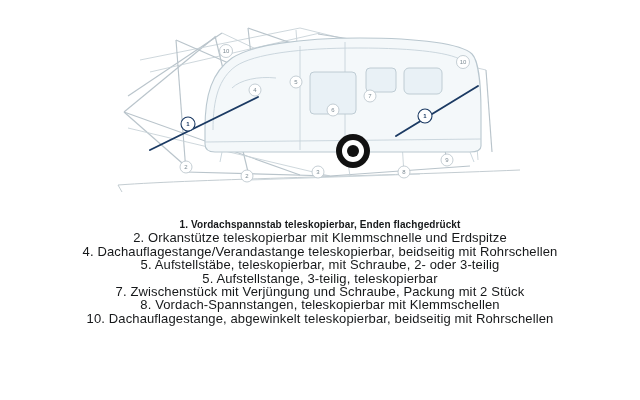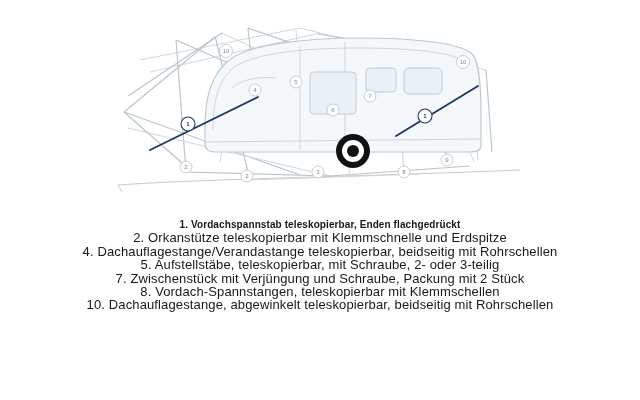--- a/index.html
+++ b/index.html
@@ -237,19 +237,20 @@
       </g>
     </svg>
   </div>
 
   <div id="legend">
     <ul class="legend-list">
       <li class="legend-item first">1. Vordachspannstab teleskopierbar, Enden flachgedrückt</li>
       <li class="legend-item">2. Orkanstütze teleskopierbar mit Klemmschnelle und Erdspitze</li>
       <li class="legend-item">4. Dachauflagestange/Verandastange teleskopierbar, beidseitig mit Rohrschellen</li>
       <li class="legend-item">5. Aufstellstäbe, teleskopierbar, mit Schraube, 2- oder 3-teilig</li>
+      <li class="legend-item">5. Aufstellstange, 3-teilig, teleskopierbar</li>
       <li class="legend-item">7. Zwischenstück mit Verjüngung und Schraube, Packung mit 2 Stück</li>
       <li class="legend-item">8. Vordach-Spannstangen, teleskopierbar mit Klemmschellen</li>
       <li class="legend-item">10. Dachauflagestange, abgewinkelt teleskopierbar, beidseitig mit Rohrschellen</li>
     </ul>
   </div>
 
 </div>
 
 </body></html>

